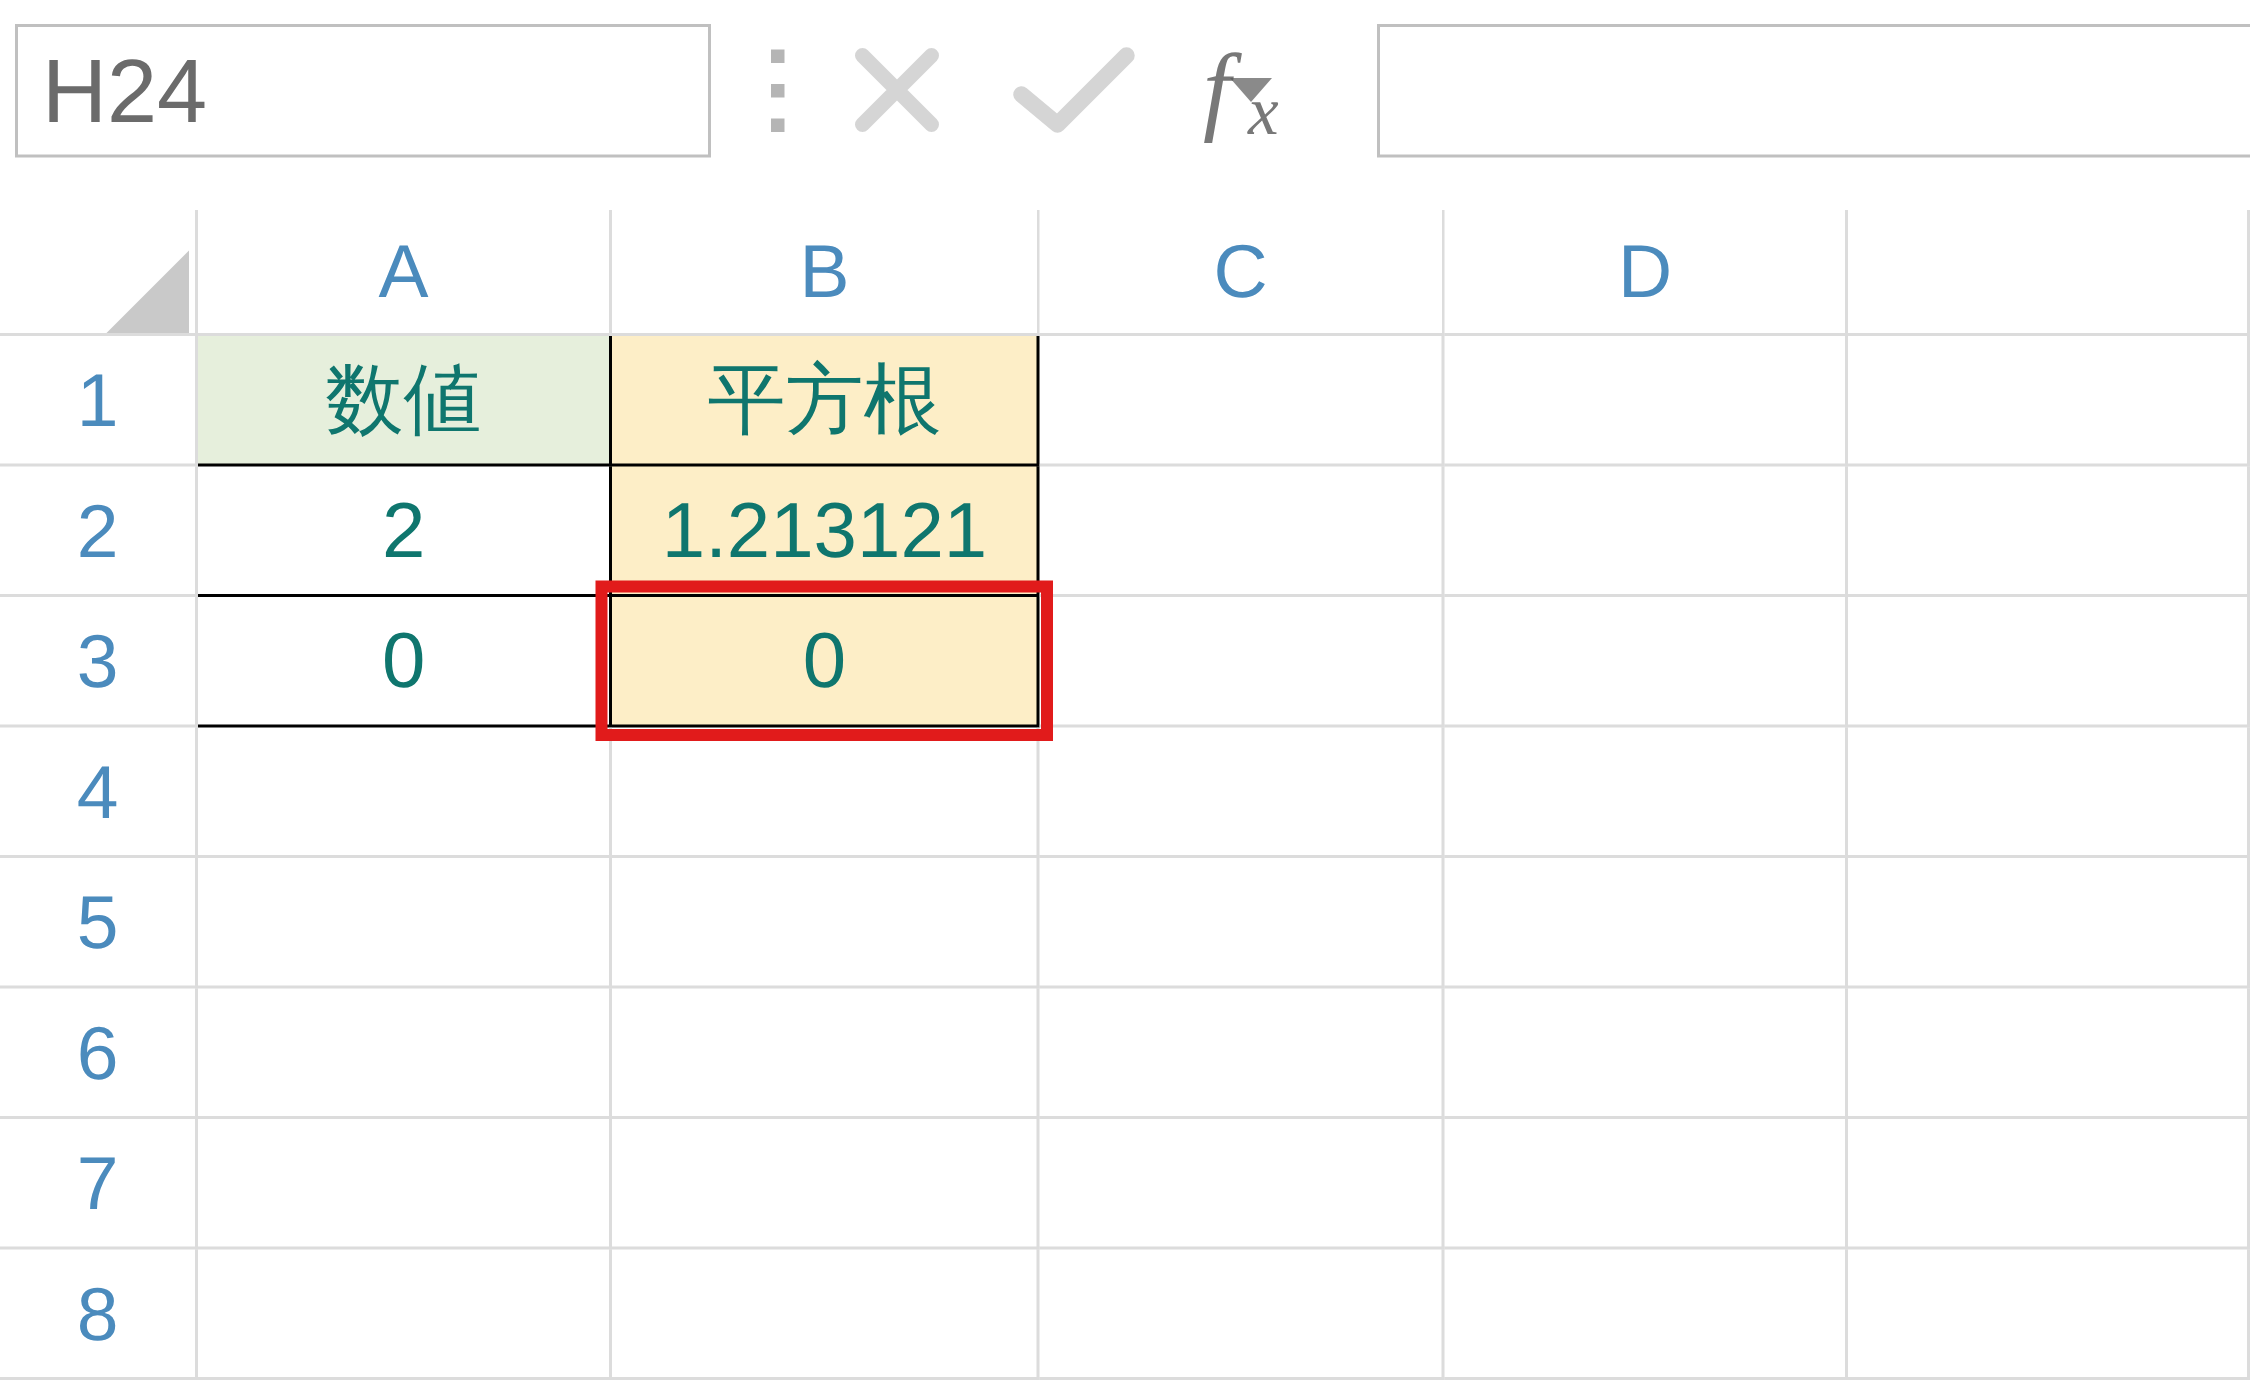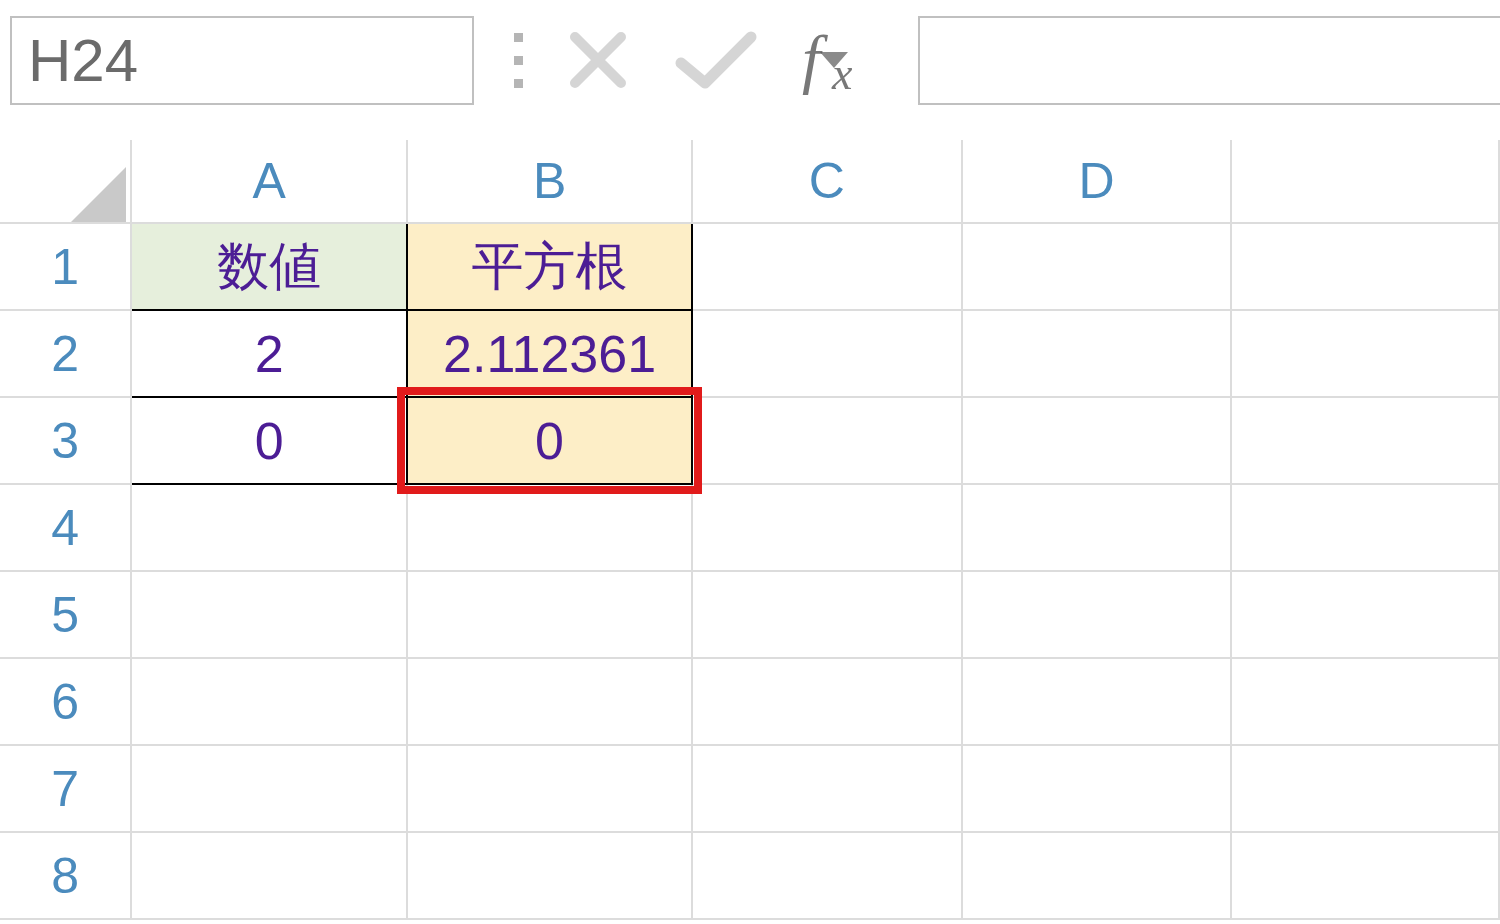--- a/index.html
+++ b/index.html
@@ -136,21 +136,21 @@
     color: #4b8bbd;
     border-right: 2px solid #dcdcdc;
     border-bottom: 2px solid #dcdcdc;
     text-align: center;
   }
 
   
   td.cell {
     height: 85px;
     font-size: 52px;
-    color: #4c1d95;
+    color: #0f766e;
     border-right: 2px solid #dcdcdc;
     border-bottom: 2px solid #dcdcdc;
     text-align: center;
     padding: 0 6px;
     white-space: nowrap;
   }
 
   
   td.boxed {
     border: 2px solid #000;
@@ -236,21 +236,21 @@
         <th class="rowhdr">1</th>
         <td class="cell boxed fill-green">数値</td>
         <td class="cell boxed fill-yellow">平方根</td>
         <td class="cell"></td>
         <td class="cell"></td>
         <td class="cell"></td>
       </tr>
       <tr>
         <th class="rowhdr">2</th>
         <td class="cell boxed">2</td>
-        <td class="cell boxed fill-yellow">2.112361</td>
+        <td class="cell boxed fill-yellow">1.213121</td>
         <td class="cell"></td>
         <td class="cell"></td>
         <td class="cell"></td>
       </tr>
       <tr>
         <th class="rowhdr">3</th>
         <td class="cell boxed">0</td>
         <td id="cell-B3" class="cell boxed fill-yellow">0</td>
         <td class="cell"></td>
         <td class="cell"></td>

